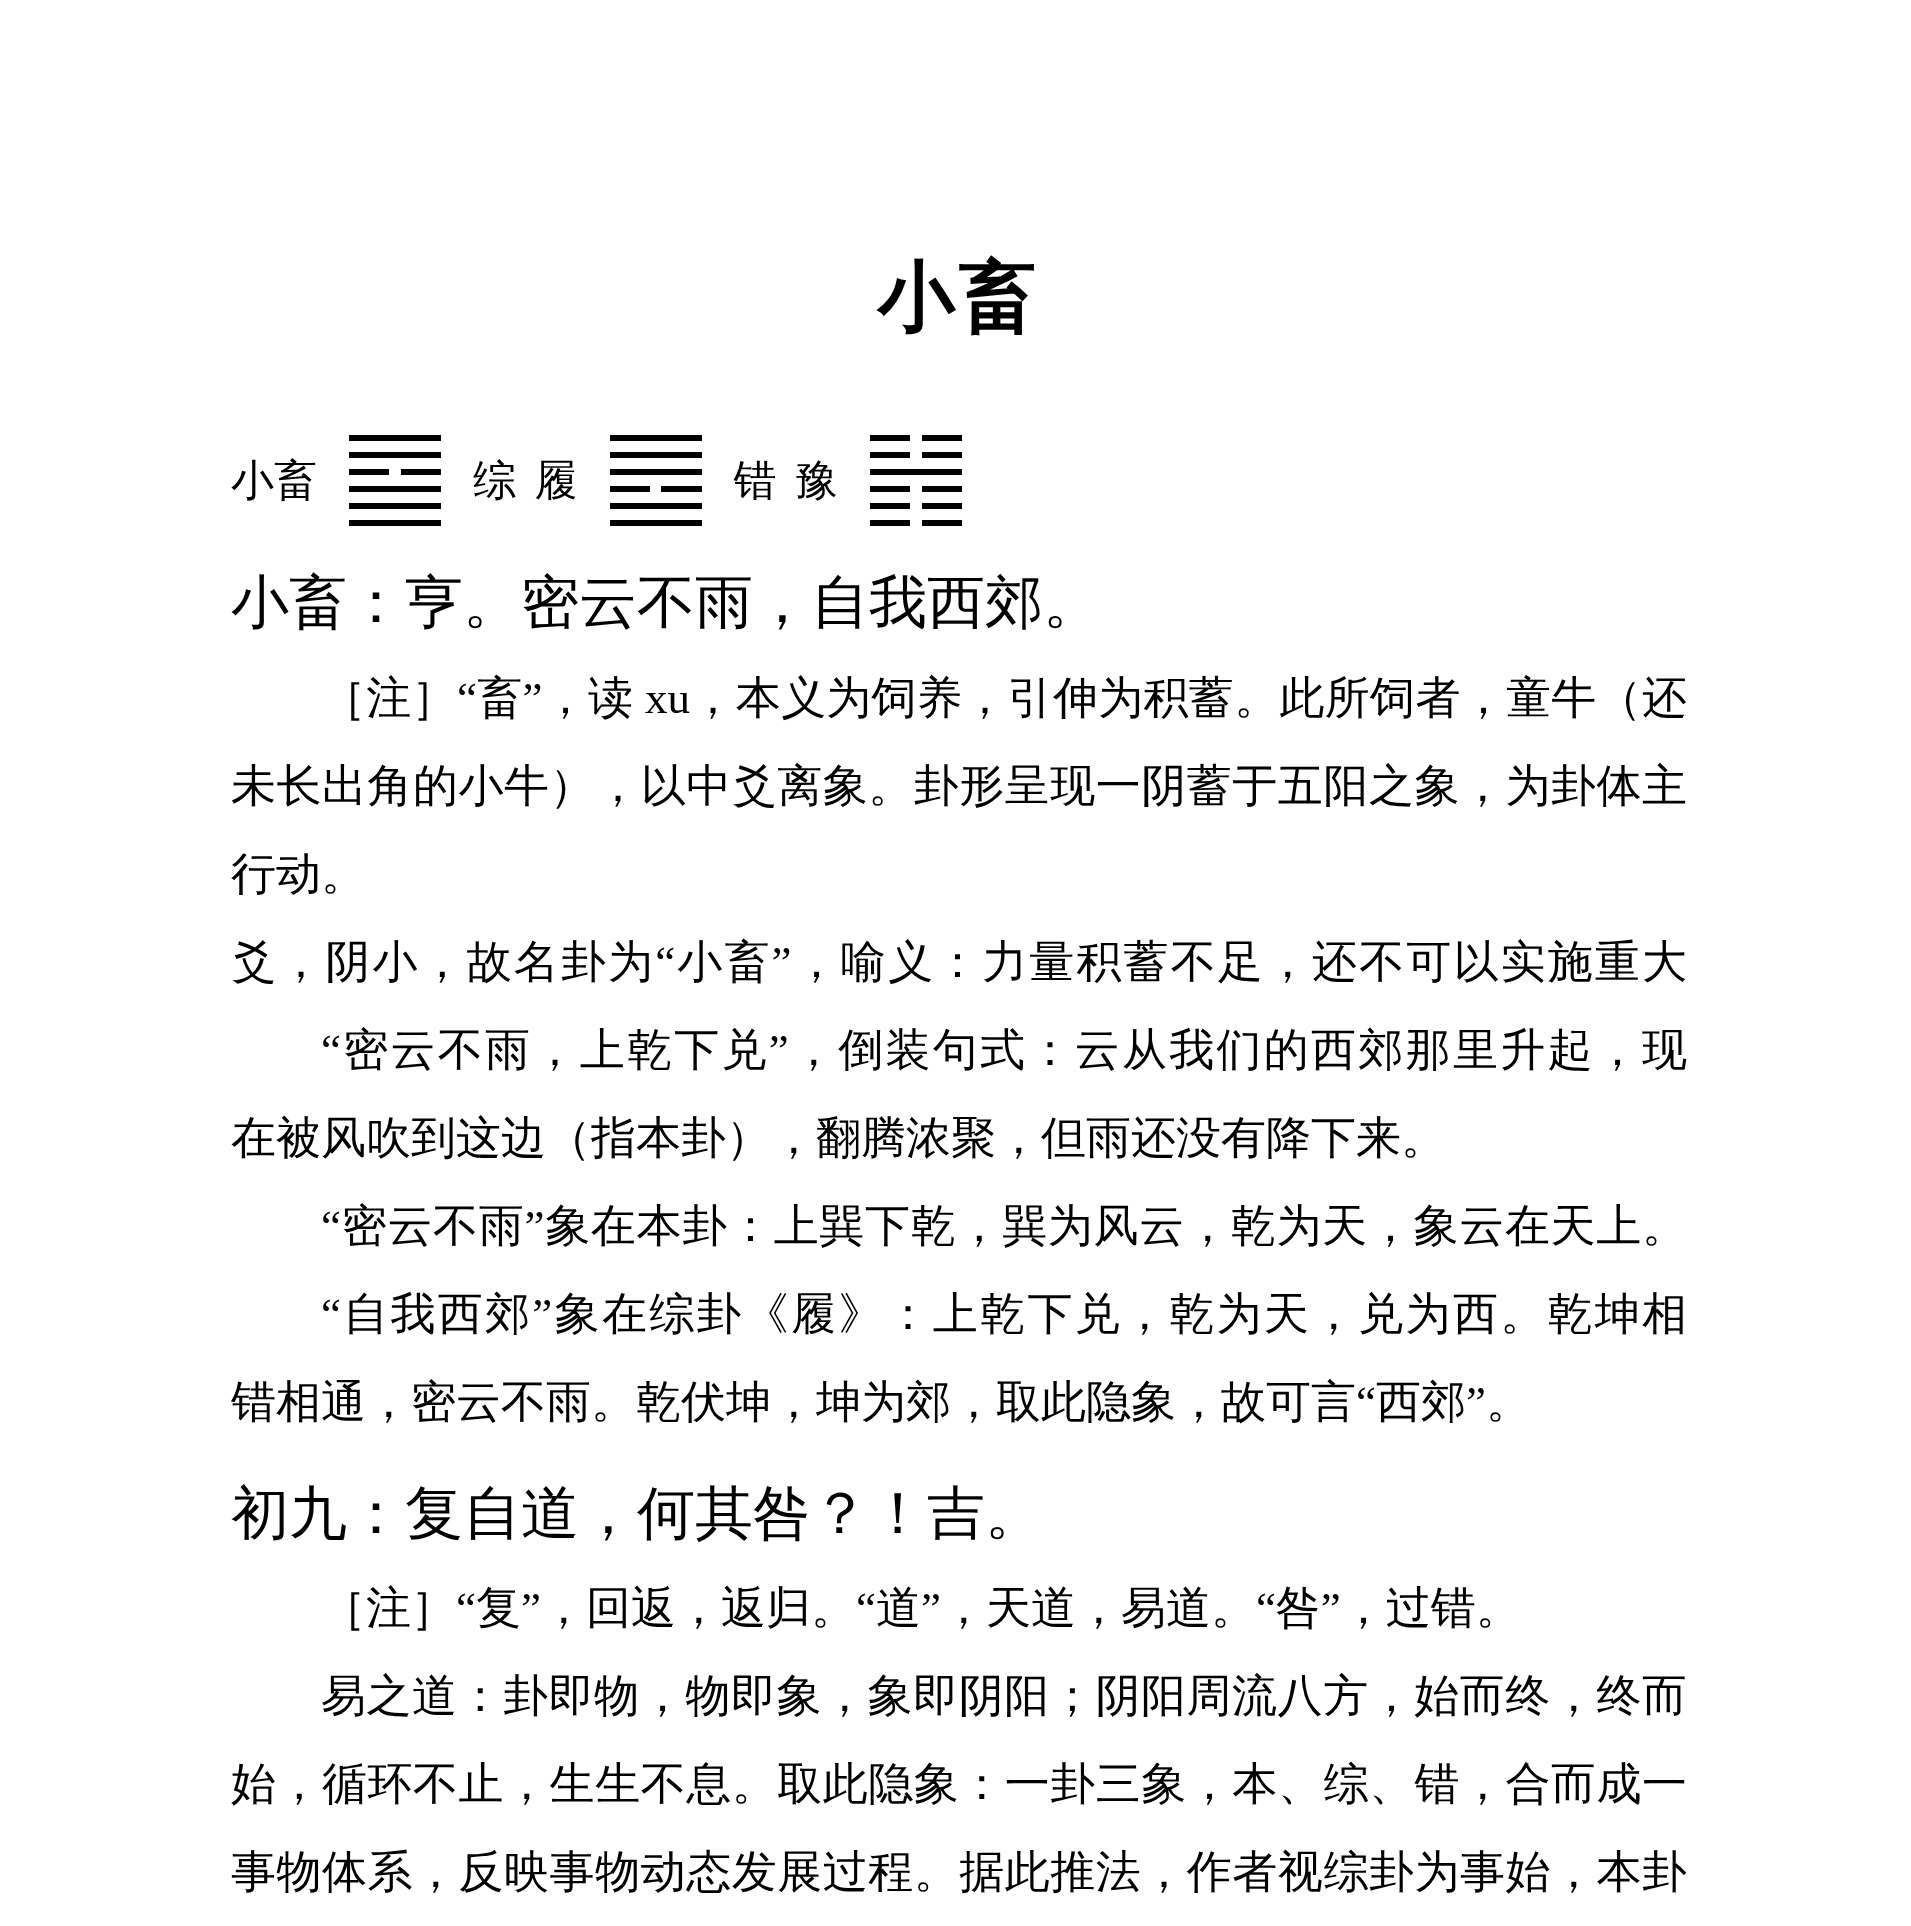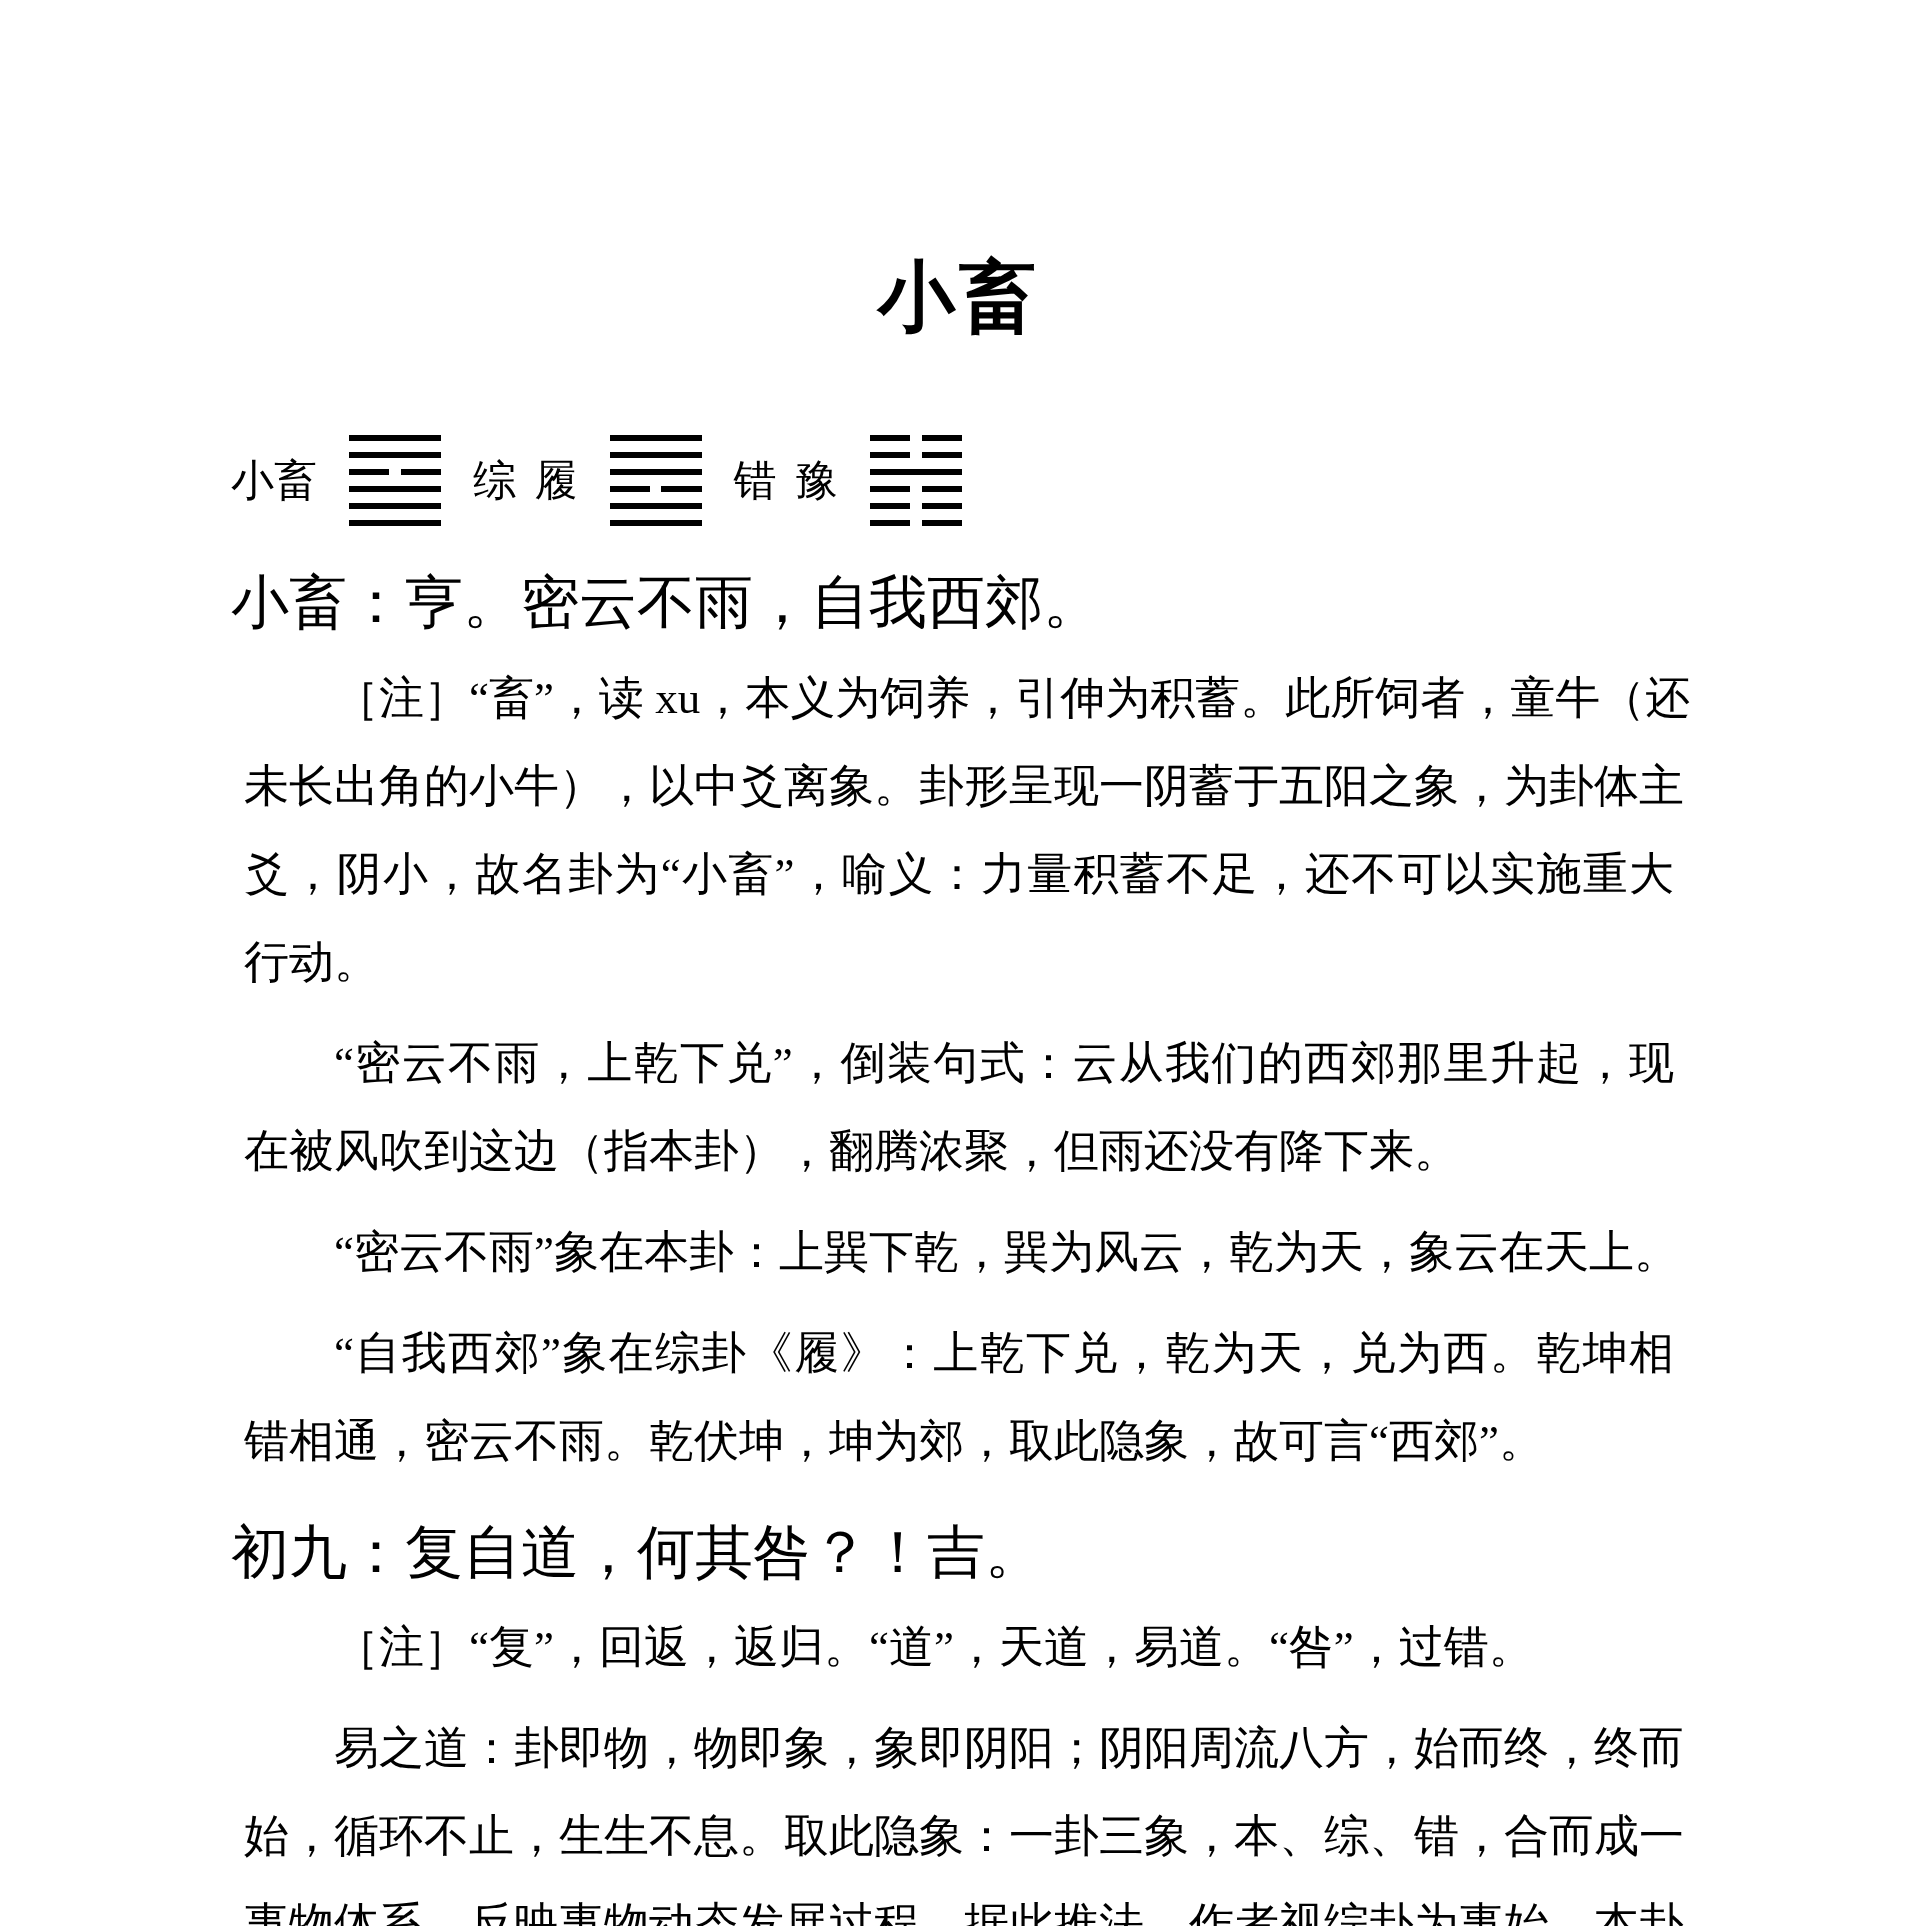--- a/index.html
+++ b/index.html
@@ -46,21 +46,21 @@
   .hexline.yin { display:flex; justify-content:space-between; }
   .hexline.yin .seg { width:44%; height:100%; background:#000; }
   .h {
     font-weight:normal;
     font-size:58px;
     line-height:73px;
     white-space:nowrap;
   }
   .h1 { margin-top:39px; }
   .h2, .h3 { margin-top:31px; margin-bottom:14.6px; }
-  .para { font-size:45px; margin:13px; }
+  .para { font-size:45px; margin:0; }
   .para.first { margin-top:14.6px; }
   .line {
     line-height:88px;
     white-space:nowrap;
     overflow:visible;
   }
   .line.j { text-align:justify; text-align-last:justify; }
   .line.ind { text-indent:2em; }
 </style>
 </head>
@@ -120,22 +120,22 @@
             <span class="seg"></span>
           </div>
         </div>
     </div>
 
     <div class="h h1">小畜：亨。密云不雨，自我西郊。</div>
 
     <div class="para first">
       <div class="line ind j">［注］“畜”，读 xu，本义为饲养，引伸为积蓄。此所饲者，童牛（还</div>
       <div class="line j">未长出角的小牛），以中爻离象。卦形呈现一阴蓄于五阳之象，为卦体主</div>
+      <div class="line">行动。</div>
       <div class="line j">爻，阴小，故名卦为“小畜”，喻义：力量积蓄不足，还不可以实施重大</div>
-      <div class="line">行动。</div>
     </div>
 
     <div class="para">
       <div class="line ind j">“密云不雨，上乾下兑”，倒装句式：云从我们的西郊那里升起，现</div>
       <div class="line">在被风吹到这边（指本卦），翻腾浓聚，但雨还没有降下来。</div>
     </div>
 
     <div class="para">
       <div class="line ind j">“密云不雨”象在本卦：上巽下乾，巽为风云，乾为天，象云在天上。</div>
     </div>

